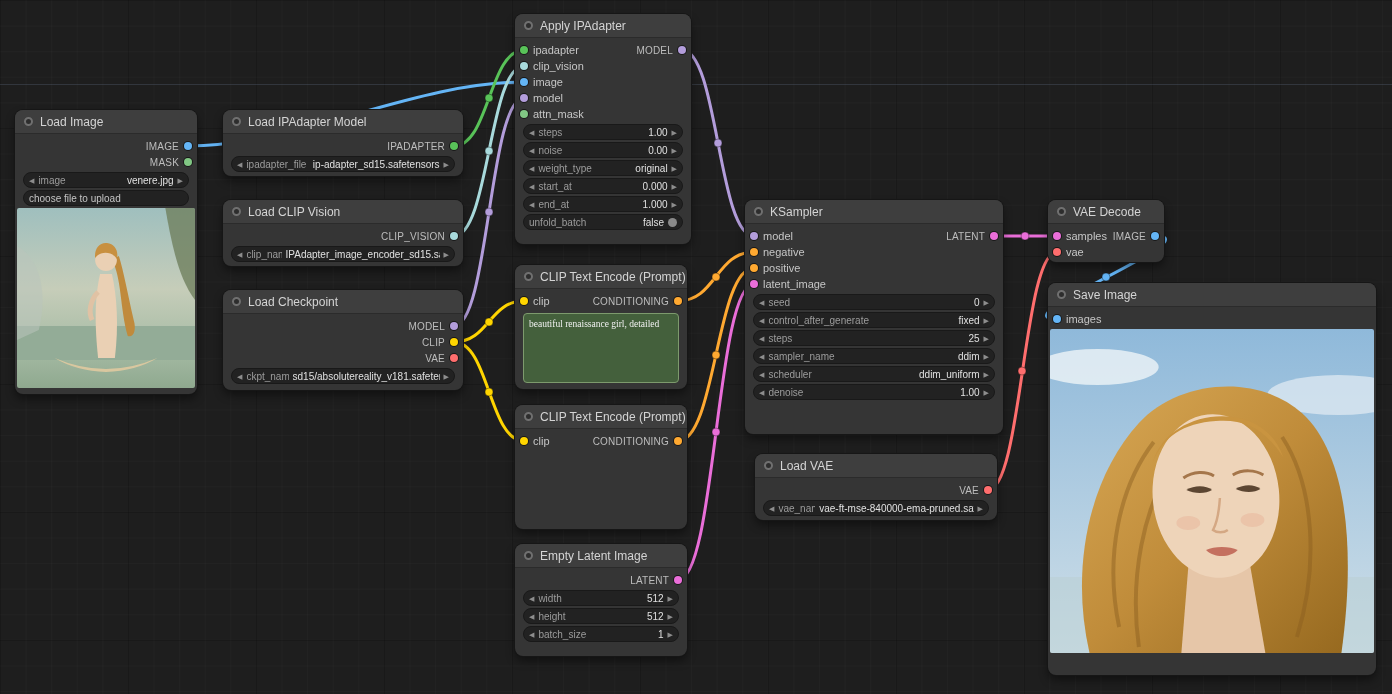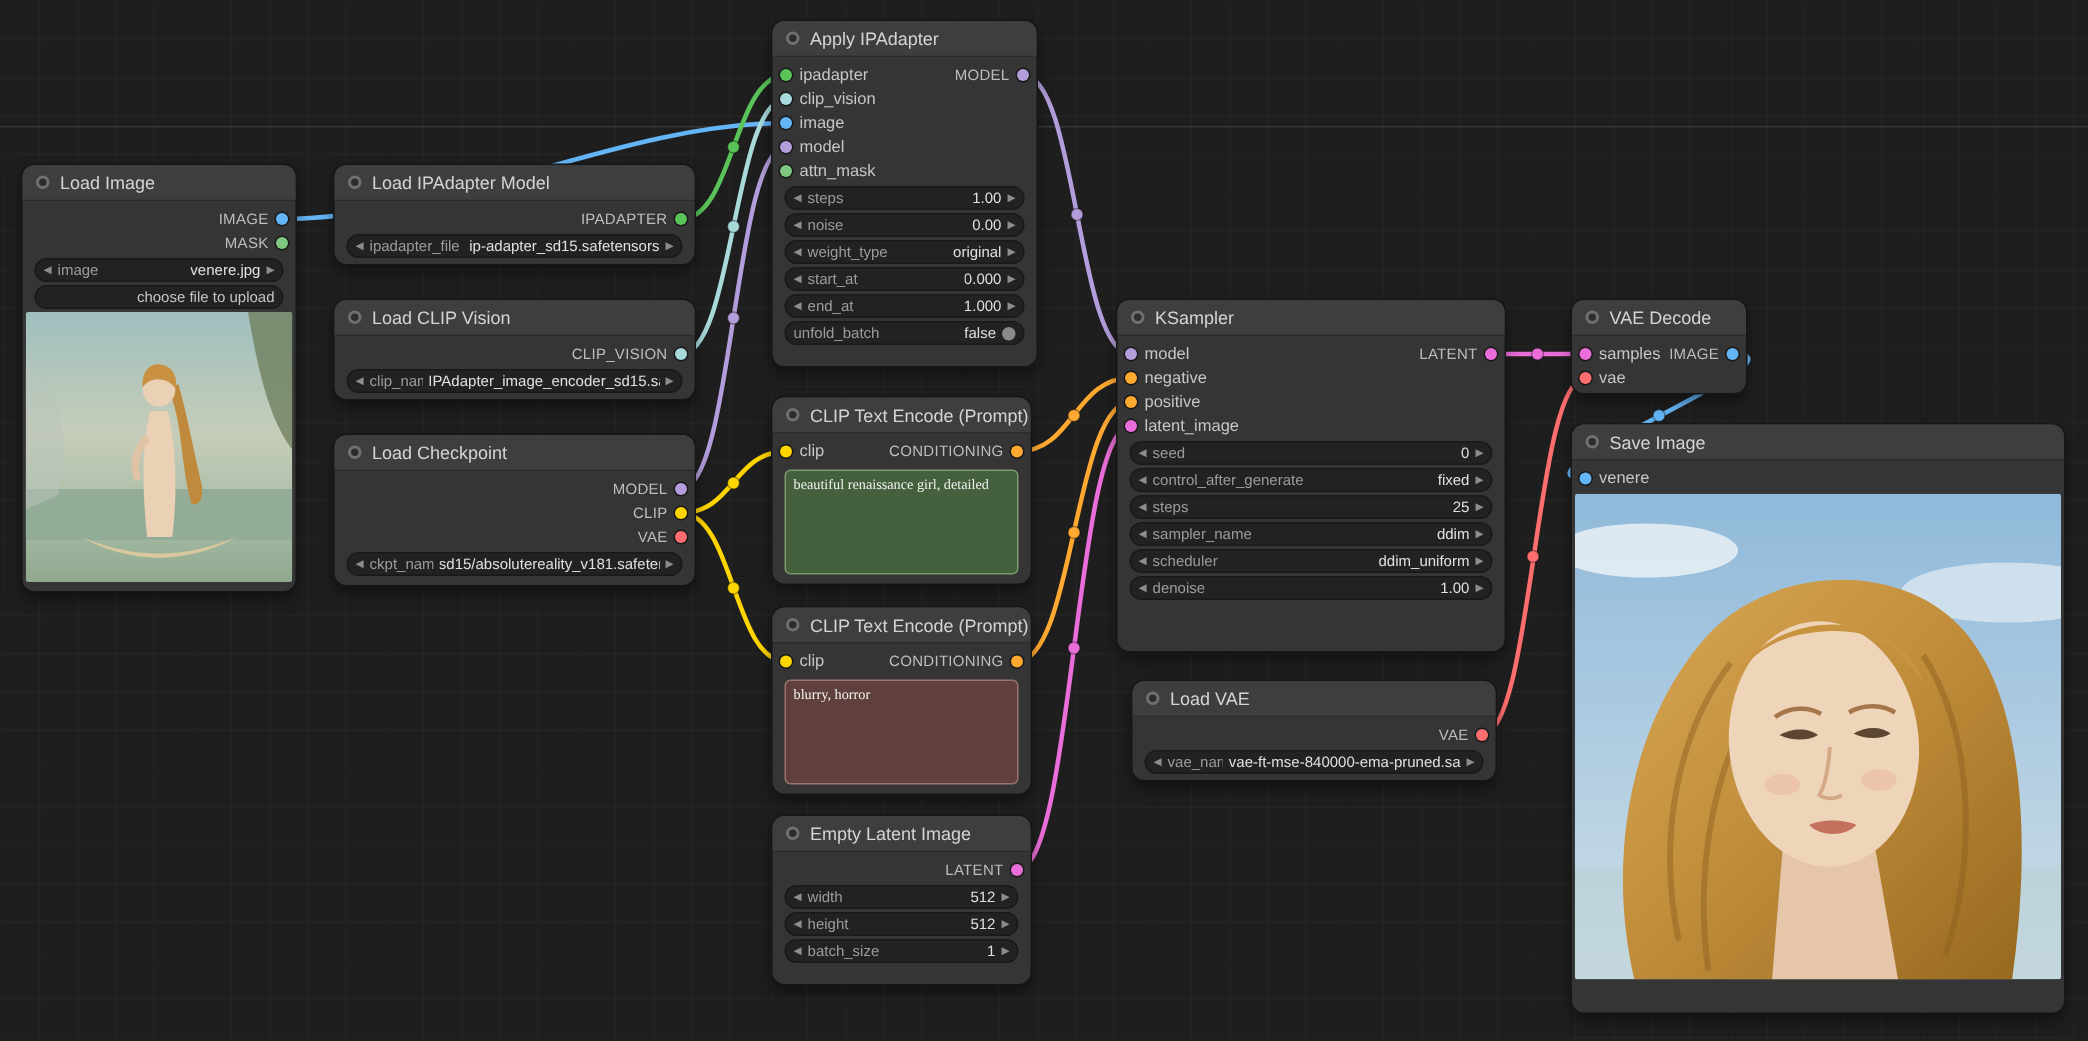--- a/index.html
+++ b/index.html
@@ -28,21 +28,21 @@
   .srow.both{justify-content:space-between;padding:0 5px}
   .ingrp,.outgrp{display:flex;align-items:center;gap:5px}
   .outgrp{color:#bdbdbd;font-size:10px;letter-spacing:.2px}
   .absout{position:absolute;top:4px;right:0;width:58%}
   .dot{width:8px;height:8px;border-radius:50%;flex:0 0 auto;box-shadow:0 0 0 1px rgba(0,0,0,.55)}
   .widget{height:16px;margin:2px 8px;background:#222;border:1px solid #191919;border-radius:8px;
     display:flex;align-items:center;padding:0 5px;gap:4px;font-size:10px;color:#9c9c9c;overflow:hidden}
   .arr{font-size:7px;color:#8d8d8d;flex:0 0 auto;line-height:1}
   .wl{flex:0 1 auto;min-width:0;overflow:hidden;white-space:nowrap}
   .wv{flex:0 1 auto;min-width:0;overflow:hidden;white-space:nowrap;margin-left:auto;color:#e0e0e0}
-  .btnw{justify-content:flex-end;color:#c4c4c4}
+  .btnw{justify-content:flex-start;color:#c4c4c4}
   .knob{width:9px;height:9px;border-radius:50%;background:#8a8a8a;flex:0 0 auto}
   .prompt{margin:4px 8px 6px 8px;height:70px;border-radius:4px;padding:4px 5px;
     font-family:Liberation Serif, serif;font-size:9.5px;line-height:1.35;color:#f1f1f1;white-space:pre-wrap;overflow:hidden}
   .prompt.pos{background:#44603c;border:1px solid #7d9a6d}
   .prompt.neg{background:#60403c;border:1px solid #9a746d}
   .imgbox{margin:2px;border-radius:2px;overflow:hidden;background:#222}
   .imgbox svg{display:block;width:100%;height:100%}
 </style>
 </head>
 <body>
@@ -290,21 +290,20 @@
         <span class="ingrp">
           <span class="dot" style="background: rgb(255, 213, 0);"></span>
           <span>clip</span>
         </span>
         <span class="outgrp">
           <span>CONDITIONING</span>
           <span class="dot" style="background: rgb(255, 169, 49);"></span>
         </span>
       </div>
     </div>
-    <div class="prompt neg">blurry, horror</div>
   </div>
 
   <div class="node" style="left:515px;top:544px;width:172px;height:112px">
     <div class="title">
       <span class="cdot"></span>
       <span>Empty Latent Image</span>
     </div>
     <div class="slots">
       <div class="srow out">
         <span>LATENT</span>
@@ -437,21 +436,21 @@
   </div>
 
   <div class="node" style="left:1048px;top:283px;width:328px;height:392px">
     <div class="title">
       <span class="cdot"></span>
       <span>Save Image</span>
     </div>
     <div class="slots">
       <div class="srow in">
         <span class="dot" style="background: rgb(100, 181, 246);"></span>
-        <span>venere</span>
+        <span>images</span>
       </div>
     </div>
     <div class="imgbox" style="height:324px">
       <svg viewBox="0 0 328 324" preserveAspectRatio="none">
         <defs>
           <linearGradient id="gsky2" x1="0" x2="0" y1="0" y2="1">
             <stop offset="0" stop-color="#8fb9da"></stop>
               <stop offset="1" stop-color="#cfdfe8"></stop>
           </linearGradient>
           <linearGradient id="ghair" x1="0" x2="1" y1="0" y2="1">

